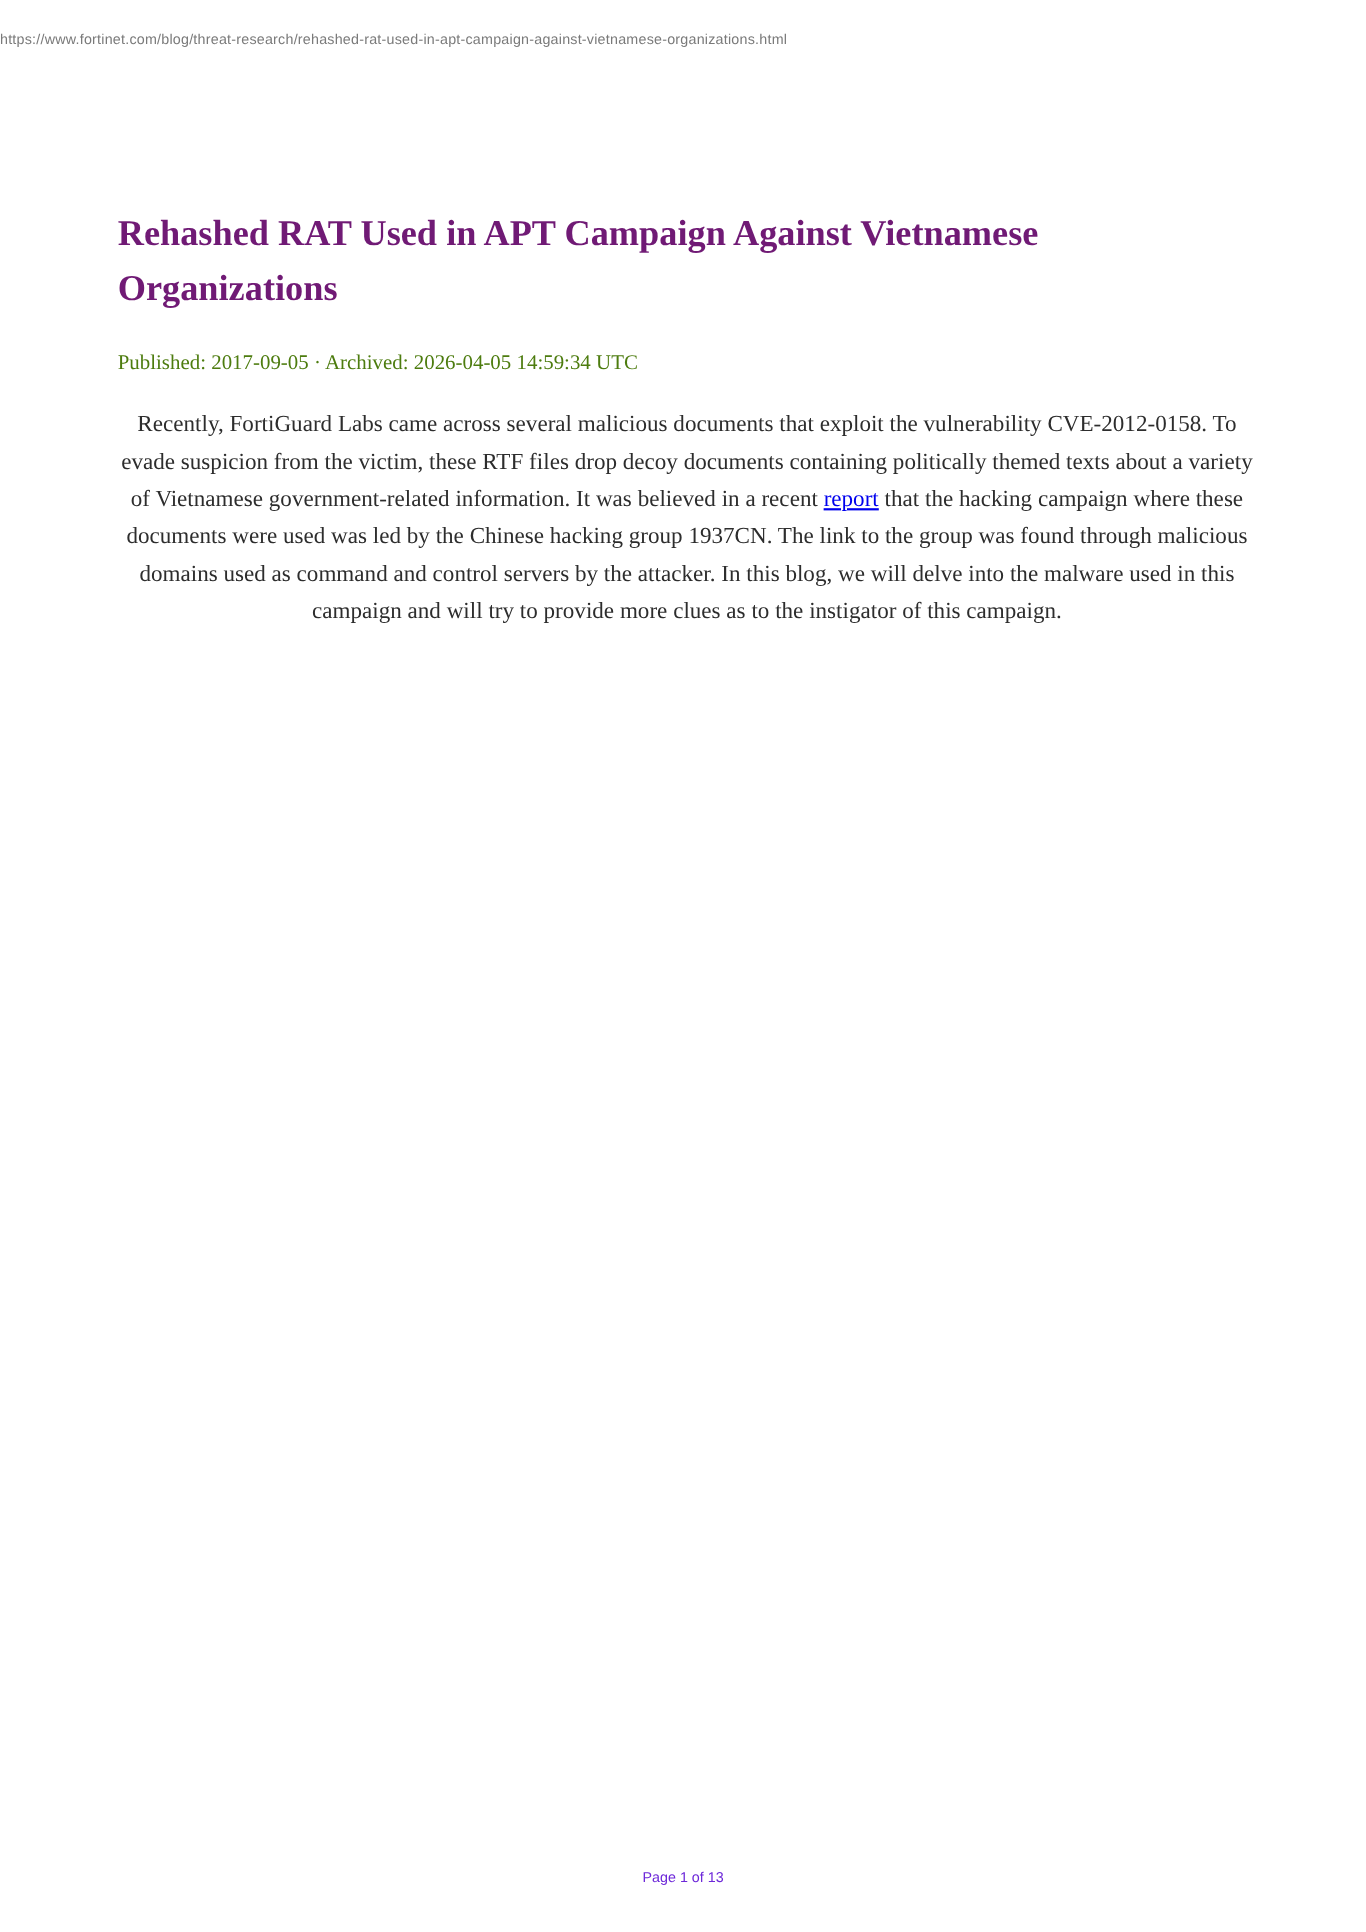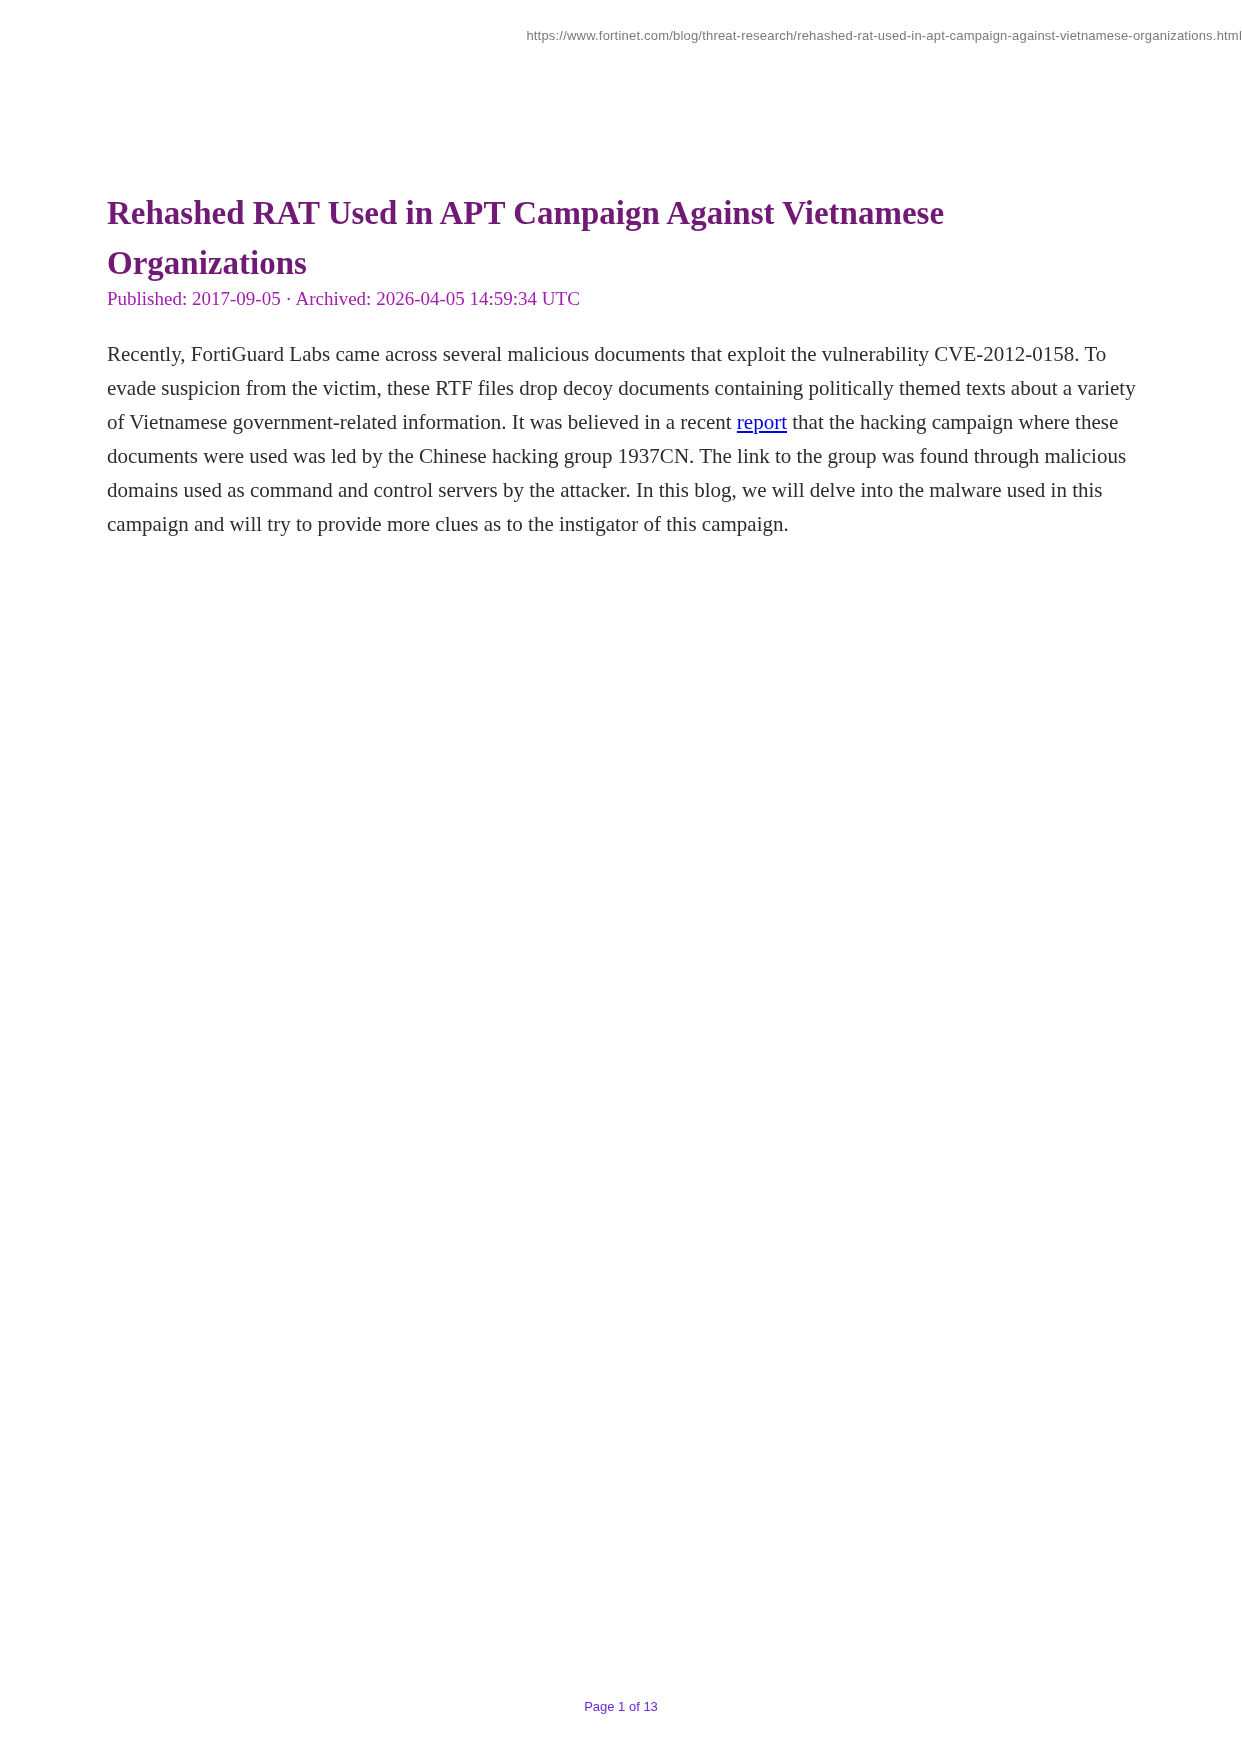--- a/index.html
+++ b/index.html
@@ -13,21 +13,21 @@
     height: 1756px;
     background: #ffffff;
     overflow: hidden;
     font-family: "Liberation Serif", serif;
   }
   .header-url {
     position: absolute;
     top: 28px;
     left: 0;
     width: 100%;
-    text-align: right;
+    text-align: left;
     font-family: "Liberation Sans", sans-serif;
     font-size: 13px;
     letter-spacing: 0.2px;
     color: #7a7a7a;
   }
   .article {
     position: absolute;
     left: 107px;
     top: 188px;
     width: 1035px;
@@ -35,30 +35,31 @@
   .article-title {
     margin: 0;
     max-width: 935px;
     font-family: "Liberation Serif", serif;
     font-size: 33px;
     font-weight: bold;
     line-height: 50px;
     color: #701a75;
   }
   .article-meta {
+    margin-top: 31px;
     font-size: 19px;
-    color: #a21caf;
+    color: #4d7c0f;
   }
   .article-paragraph {
     margin-top: 27px;
     max-width: 1035px;
     font-size: 21px;
     line-height: 34px;
     color: #2d2d2d;
-    text-align: left;
+    text-align: center;
   }
   .report-link {
     color: #0000ee;
     text-decoration: underline;
     cursor: pointer;
   }
   .page-footer {
     position: absolute;
     top: 1699px;
     left: 0;

